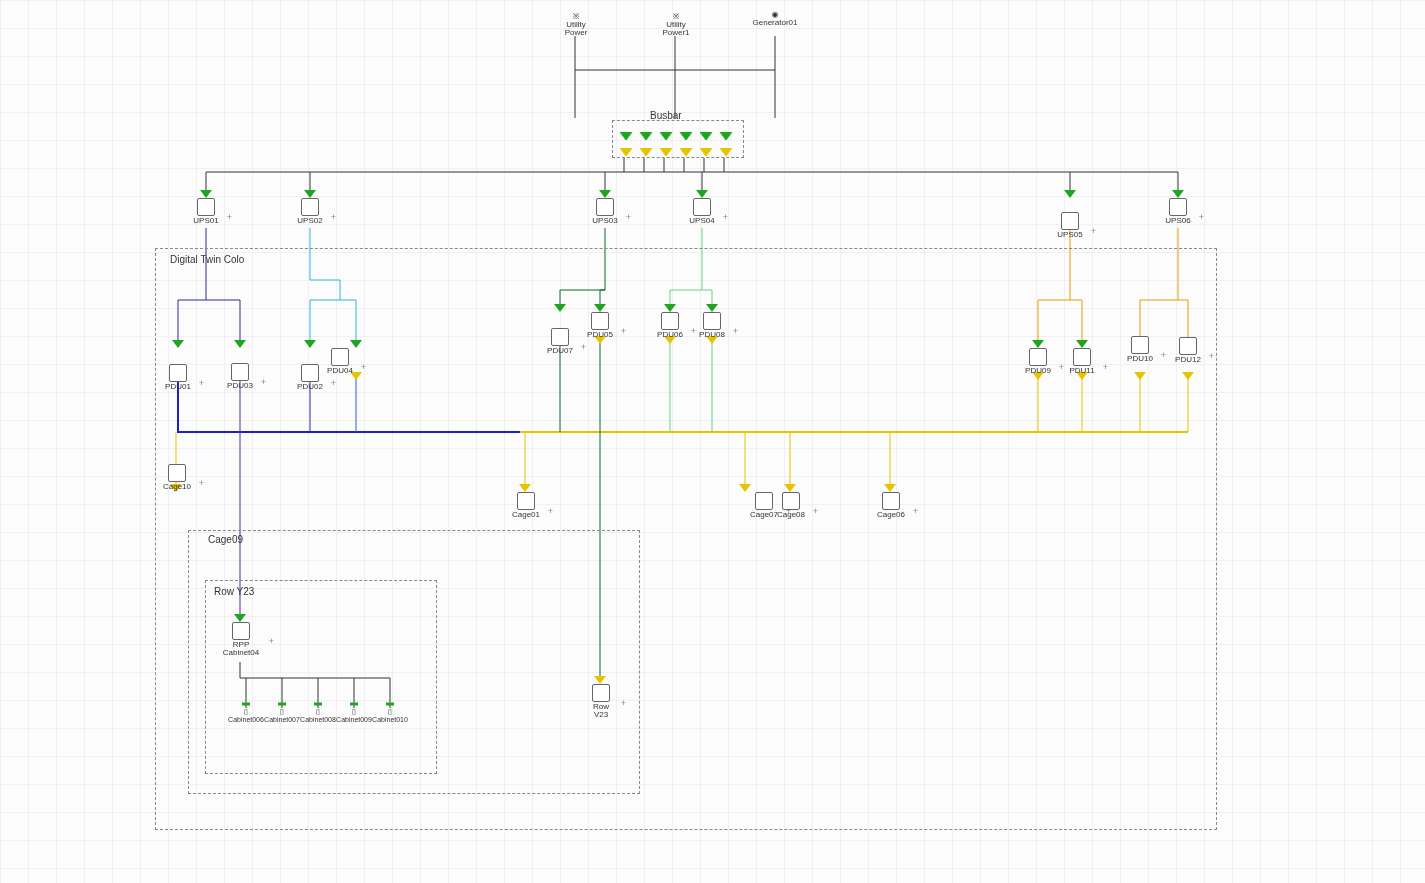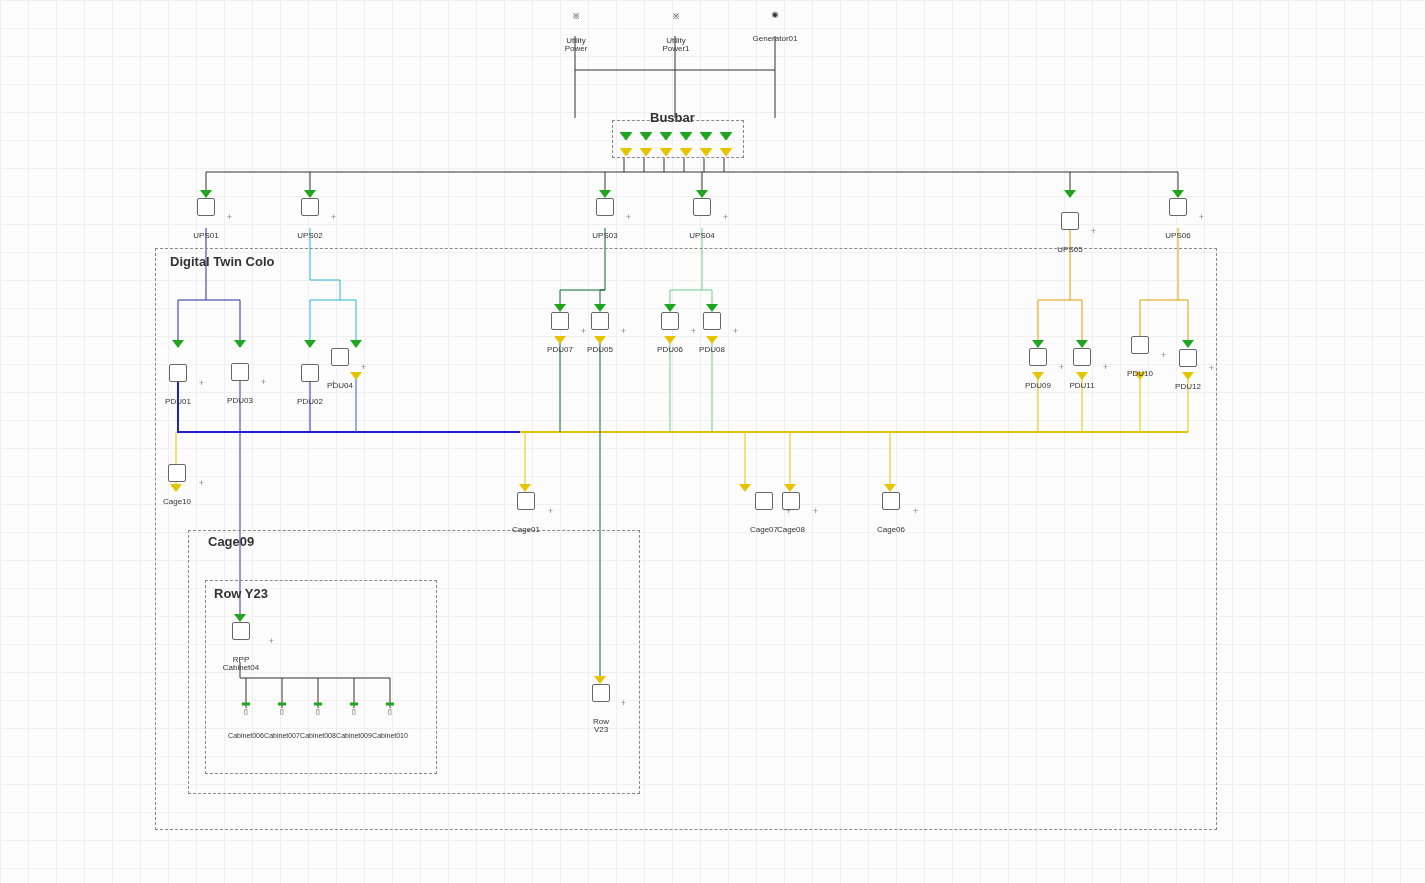--- a/index.html
+++ b/index.html
@@ -4,22 +4,22 @@
 <style>
 html,body{margin:0;padding:0;background:#fcfcfc;font-family:Arial,Helvetica,sans-serif;}
 #canvas{position:relative;width:1425px;height:883px;overflow:hidden;
   background-image:linear-gradient(#f0f0f0 1px,transparent 1px),linear-gradient(90deg,#f0f0f0 1px,transparent 1px);
   background-size:28px 28px;}
 svg{position:absolute;top:0;left:0;}
 .node{position:absolute;font-size:8px;color:#333;text-align:center;}
 .node .box{width:16px;height:16px;border:1px solid #666;background:#fff;margin:0 auto 1px;border-radius:2px;}
 .node .plus{position:absolute;font-size:9px;color:#888;right:-10px;top:14px;}
 .dbox{position:absolute;border:1px dashed #888;}
-.dlabel{position:absolute;font-size:13px;color:#333;font-weight:bold;}
-.lbl{display:block;line-height:1.05;margin-top:16px;}
+.dlabel{position:absolute;font-size:10px;color:#333;}
+.lbl{display:block;line-height:1.05;}
 </style>
 </head>
 <body>
 <div id="canvas">
 
 <svg width="1425" height="883">
   <defs>
     <marker id="arY" viewBox="0 0 10 10" refX="5" refY="8" markerWidth="6" markerHeight="6" orient="auto">
           <path d="M0,0 L10,0 L5,10 z" fill="#e6c500"></path>
         </marker>
@@ -201,21 +201,21 @@
       <div class="box"></div>
       <span class="lbl">PDU02</span>
       <span class="plus">+</span>
     </div>
 <div class="node" style="left:324px;top:348px;width:32px">
       <div class="box"></div>
       <span class="lbl">PDU04</span>
       <span class="plus">+</span>
     </div>
 
-<div class="node" style="left:544px;top:312px;width:32px">
+<div class="node" style="left:544px;top:328px;width:32px">
       <div class="box"></div>
       <span class="lbl">PDU07</span>
       <span class="plus">+</span>
     </div>
 <div class="node" style="left:584px;top:312px;width:32px">
       <div class="box"></div>
       <span class="lbl">PDU05</span>
       <span class="plus">+</span>
     </div>
 <div class="node" style="left:654px;top:312px;width:32px">
@@ -237,21 +237,21 @@
 <div class="node" style="left:1066px;top:348px;width:32px">
       <div class="box"></div>
       <span class="lbl">PDU11</span>
       <span class="plus">+</span>
     </div>
 <div class="node" style="left:1124px;top:336px;width:32px">
       <div class="box"></div>
       <span class="lbl">PDU10</span>
       <span class="plus">+</span>
     </div>
-<div class="node" style="left:1172px;top:349px;width:32px">
+<div class="node" style="left:1172px;top:337px;width:32px">
       <div class="box"></div>
       <span class="lbl">PDU12</span>
       <span class="plus">+</span>
     </div>
 
 <div class="node" style="left:160px;top:464px;width:34px">
       <div class="box"></div>
       <span class="lbl">Cage10</span>
       <span class="plus">+</span>
     </div>

